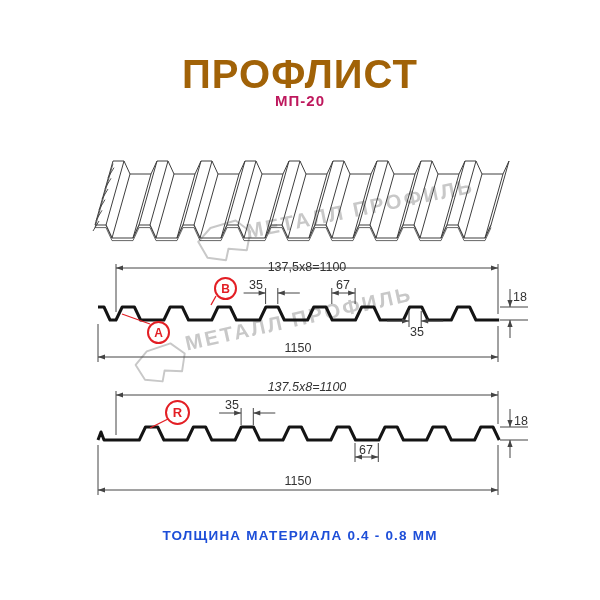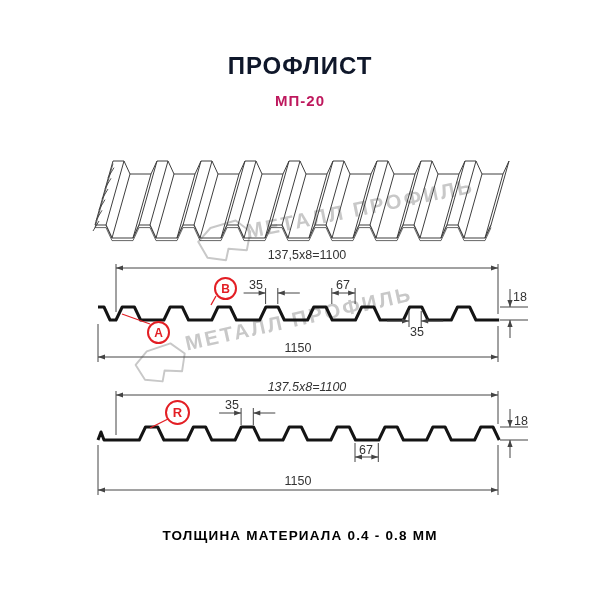--- a/index.html
+++ b/index.html
@@ -1,22 +1,22 @@
 <!DOCTYPE html>
 <html><head>
 <meta charset="utf-8">
 <style>
   html,body{margin:0;padding:0;background:#ffffff;}
   #stage{position:relative;width:600px;height:600px;background:#ffffff;overflow:hidden;
          font-family:"Liberation Sans",sans-serif;}
   .abs{position:absolute;}
   .ctr{transform:translateX(-50%);white-space:nowrap;}
-  #title{left:300px;top:52px;font-size:24px;font-weight:800;letter-spacing:1px;color:#0f172a;}
+  #title{left:300px;top:52px;font-size:40px;font-weight:800;letter-spacing:1px;color:#a16207;}
   #subtitle{left:300px;top:92px;font-size:15px;font-weight:600;letter-spacing:1px;color:#be185d;}
-  #footer-note{left:300px;top:528px;font-size:13.5px;font-weight:600;letter-spacing:1.2px;color:#000000;}
+  #footer-note{left:300px;top:528px;font-size:13.5px;font-weight:600;letter-spacing:1.2px;color:#1d4ed8;}
   .dimtxt{font-size:12.5px;color:#333;white-space:nowrap;}
   .wmtext{font-size:20.5px;font-weight:700;letter-spacing:2.5px;color:#c8c8c8;
           transform-origin:left top;white-space:nowrap;z-index:1;}
   #wm1-text{left:244px;top:220px;transform:rotate(-11.5deg);}
   #wm2-text{left:183px;top:332px;transform:rotate(-12.5deg);}
   .redcircle{border:2px solid #e31e24;border-radius:50%;color:#e31e24;font-weight:700;
              display:flex;align-items:center;justify-content:center;background:transparent;z-index:4;}
   #label-a{left:147px;top:321px;width:19px;height:19px;font-size:12px;}
   #label-b{left:214px;top:277px;width:19px;height:19px;font-size:12px;}
   #label-r{left:165px;top:400px;width:21px;height:21px;font-size:13px;}
@@ -153,21 +153,21 @@
         <polygon points="98,490 105,487.4 105,492.6" fill="#444444"></polygon>
         <polygon points="498,490 491,487.4 491,492.6" fill="#444444"></polygon>
         <line x1="168" y1="419" x2="150" y2="428" stroke="#e31e24" stroke-width="1.3"></line>
       </g>
     </svg>
 
   <div class="abs ctr txt3" id="title">ПРОФЛИСТ</div>
   <div class="abs ctr txt3" id="subtitle">МП-20</div>
   <div class="abs ctr txt3" id="footer-note">ТОЛЩИНА МАТЕРИАЛА 0.4 - 0.8 ММ</div>
 
-  <div class="abs ctr dimtxt txt3" style="left:307px;top:248px;text-align:right;">137,5x8=1100</div>
+  <div class="abs ctr dimtxt txt3" style="left:307px;top:260px;text-align:right;">137,5x8=1100</div>
   <div class="abs ctr dimtxt txt3" style="left:256px;top:278px;">35</div>
   <div class="abs ctr dimtxt txt3" style="left:343px;top:278px;">67</div>
   <div class="abs ctr dimtxt txt3" style="left:520px;top:290px;">18</div>
   <div class="abs ctr dimtxt txt3" style="left:417px;top:325px;">35</div>
   <div class="abs ctr dimtxt txt3" style="left:298px;top:341px;">1150</div>
 
   <div class="abs ctr dimtxt txt3" style="left:307px;top:380px;font-style:italic;">137.5x8=1100</div>
   <div class="abs ctr dimtxt txt3" style="left:232px;top:398px;">35</div>
   <div class="abs ctr dimtxt txt3" style="left:366px;top:443px;">67</div>
   <div class="abs ctr dimtxt txt3" style="left:521px;top:414px;">18</div>

